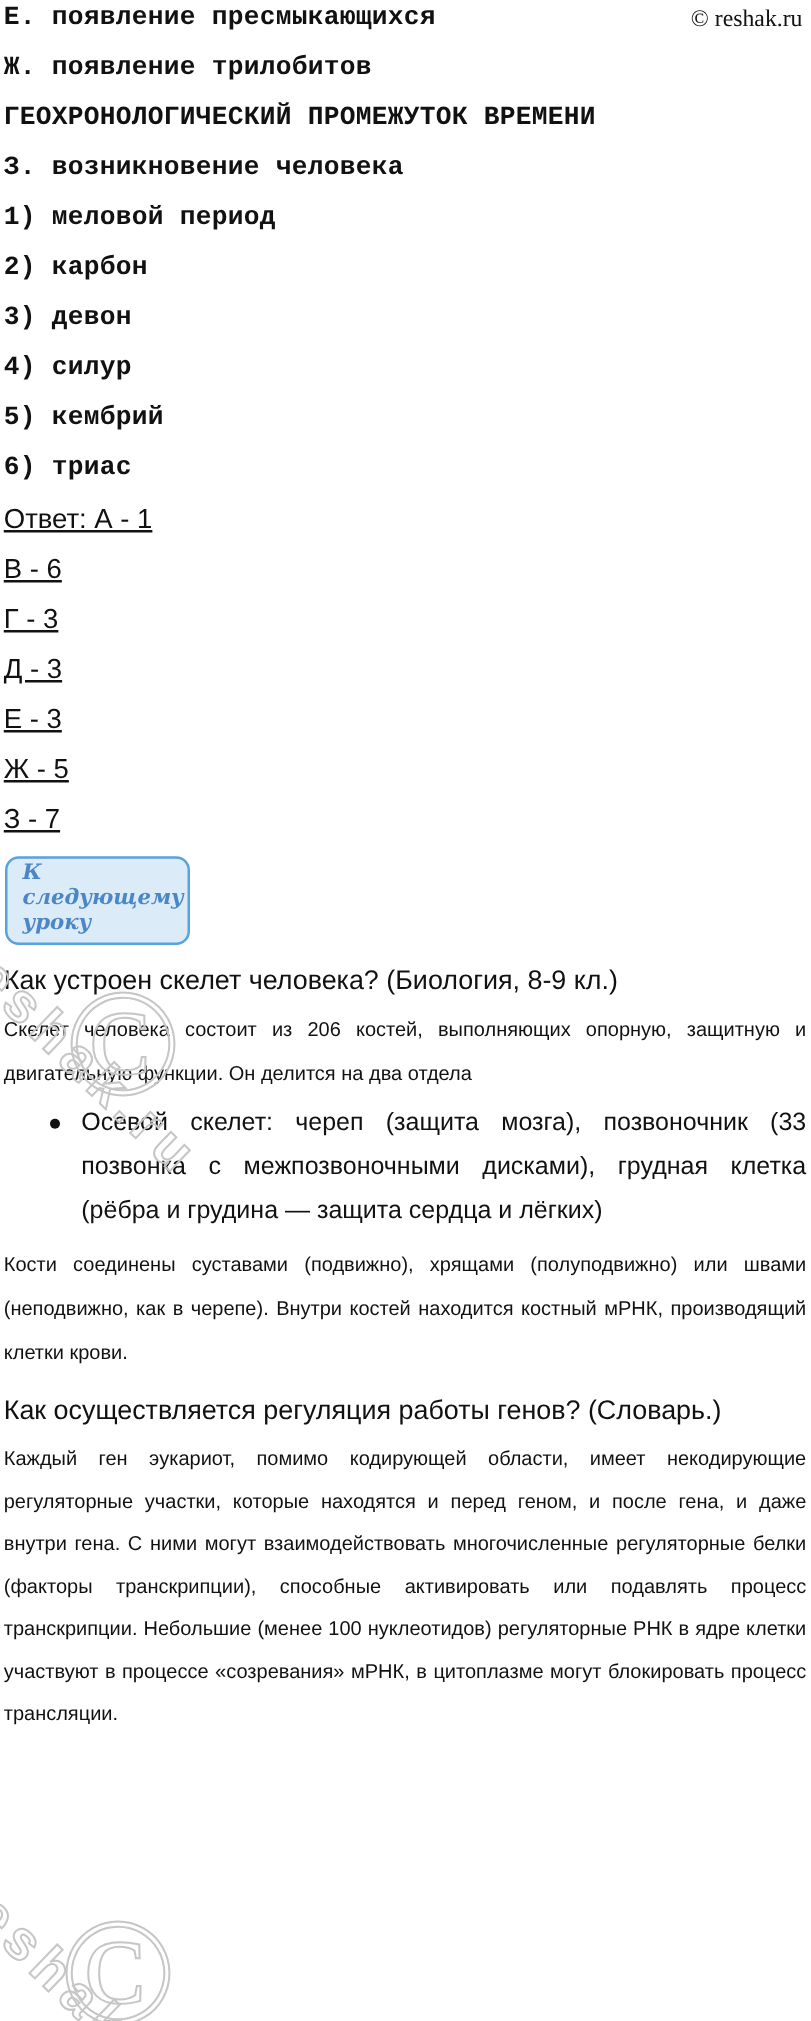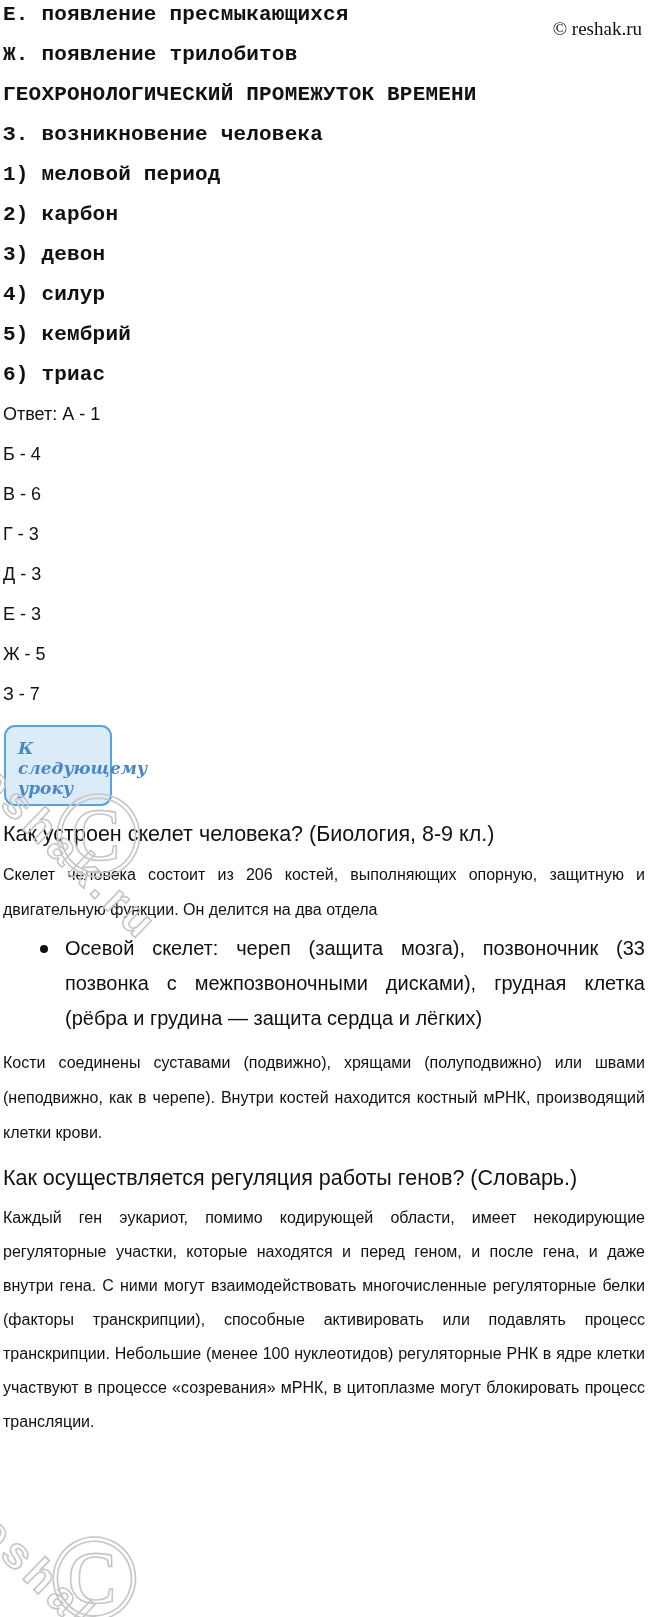--- a/index.html
+++ b/index.html
@@ -10,48 +10,49 @@
     height: 1617px;
     background: #ffffff;
     font-family: "Liberation Sans", sans-serif;
     color: #111111;
     overflow: hidden;
   }
   .content { padding: 3px 4px 0 3px; }
 
   .copyright {
     position: absolute;
-    top: 18px;
+    top: 5px;
     right: 7px;
     font-family: "Liberation Serif", serif;
     font-size: 19px;
     color: #111111;
     z-index: 2;
   }
 
   .tline {
     font-size: 21px;
     font-weight: 700;
     line-height: 23px;
     margin-bottom: 17px;
     letter-spacing: 0.2px;
     font-family: Liberation Mono, monospace;
   }
   .aline {
-    font-size: 18px;
+    font-size: 22px;
     font-weight: 400;
     line-height: 23px;
     margin-bottom: 17px;
+    text-decoration: underline;
   }
 
   .stamp {
     margin: 19px 0 0 1px;
-    width: 108px;
+    width: 148px;
     min-height: 52px;
-    padding: 11px 10px 6px 12px;
+    padding: 1px 10px 6px 12px;
     border: 2.5px solid #57a3dc;
     background: #dcebf8;
     border-radius: 11px;
     font-family: "DejaVu Serif", serif;
     font-style: italic;
     font-size: 17px;
     font-weight: 700;
     color: #4b87c6;
     line-height: 20px;
   }
@@ -136,21 +137,20 @@
     <div class="tline">З. возникновение человека</div>
 
     <div class="tline">1) меловой период</div>
     <div class="tline">2) карбон</div>
     <div class="tline">3) девон</div>
     <div class="tline">4) силур</div>
     <div class="tline">5) кембрий</div>
     <div class="tline">6) триас</div>
 
     <div class="aline">Ответ: А - 1</div>
-    <div class="aline">Б - 4</div>
     <div class="aline">В - 6</div>
     <div class="aline">Г - 3</div>
     <div class="aline">Д - 3</div>
     <div class="aline">Е - 3</div>
     <div class="aline">Ж - 5</div>
     <div class="aline">З - 7</div>
 
     <div class="stamp">
       <span>К следующему уроку</span>
     </div>

